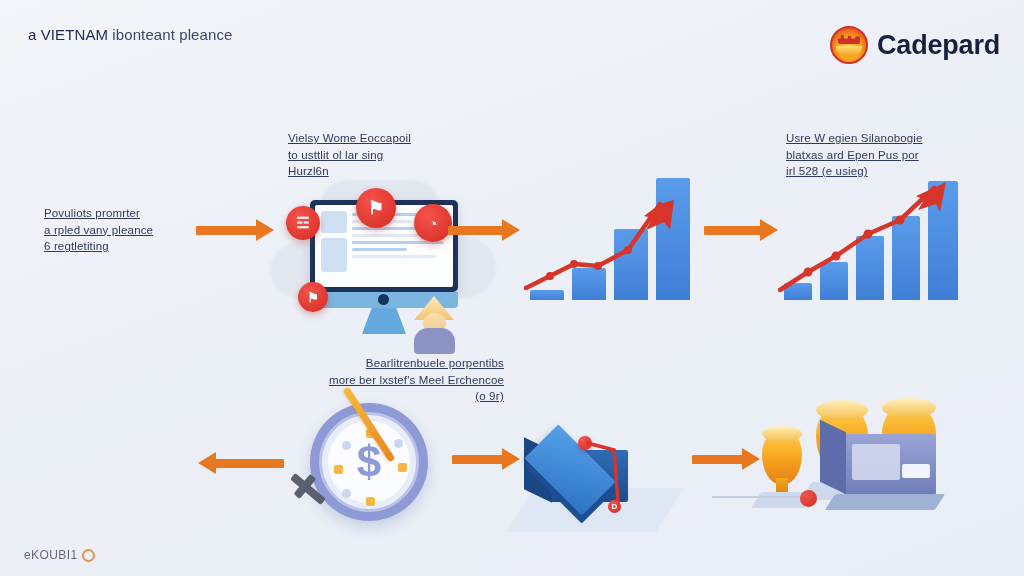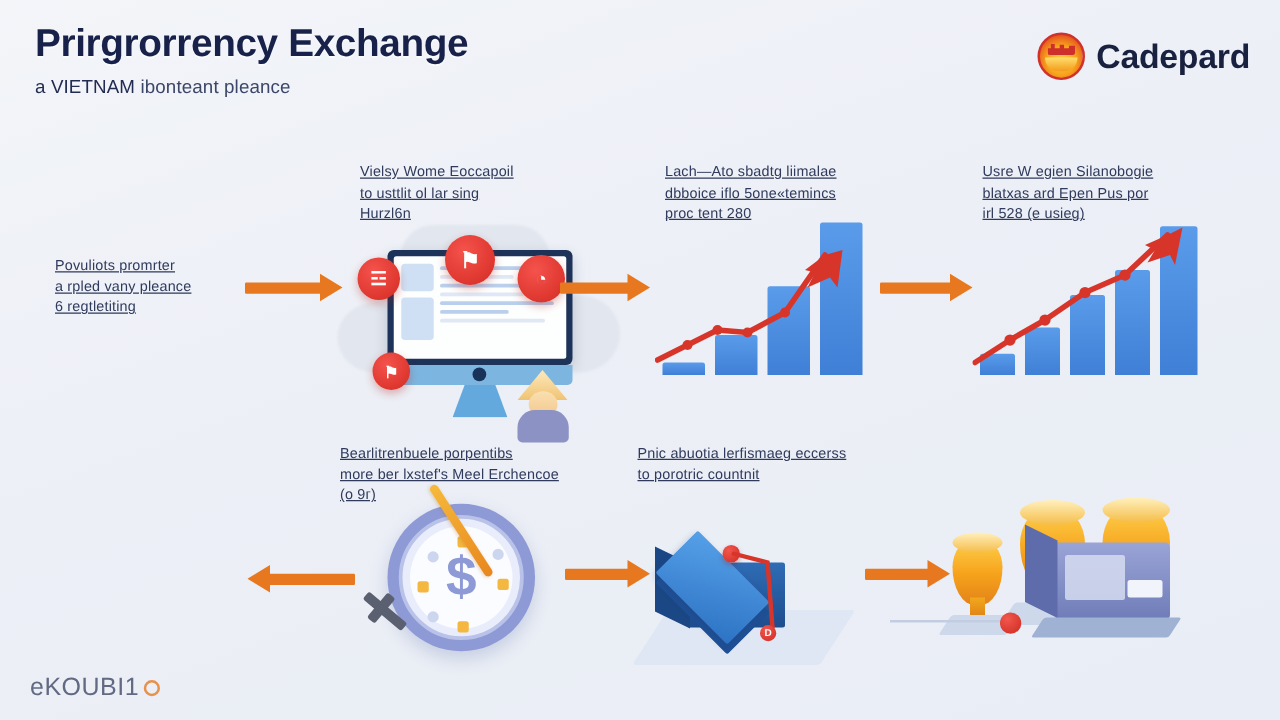--- a/index.html
+++ b/index.html
@@ -235,33 +235,32 @@
   }
   .machine-wire{
     position:absolute;left:-36px;top:98px;width:92px;height:2px;background:#c3cde2;
   }
 
   
   .footer{
     position:absolute;left:24px;bottom:14px;
     display:flex;align-items:center;gap:4px;
   }
-  .footer-text{font-size:20px;color:#4a5270;letter-spacing:.4px;opacity:.85;}
+  .footer-text{font-size:12px;color:#4a5270;letter-spacing:.4px;opacity:.85;}
   .footer-mark{
     width:13px;height:13px;border-radius:50%;
     border:2.5px solid #e8863a;box-sizing:border-box;opacity:.9;
   }
 </style>
 </head>
 <body>
 
 <div class="canvas">
 
   <div class="header">
-    <div class="title">Prirgrorrency Exchange</div>
     <div class="subtitle">
       <span class="strong">a VIETNAM</span><span> ibonteant pleance</span>
     </div>
   </div>
 
   <div class="brand">
     <div class="brand-mark"></div>
     <div class="brand-name">Cadepard</div>
   </div>
 
@@ -309,25 +308,20 @@
     <div class="badge" style="left:36px;top:104px;width:30px;height:30px;font-size:13px;">⚑</div>
 
     <div class="person">
       <div class="person-hat"></div>
       <div class="person-face"></div>
       <div class="person-body"></div>
     </div>
   </div>
   <div class="arrow" style="left:448px;top:226px;width:56px;"></div>
 
-  <div class="step" style="left:532px;top:130px;width:200px;">
-    <div class="step-text" style="white-space:pre-line;">Lach—Ato sbadtg liimalae
-dbboice iflo 5one«temincs
-proc tent 280</div>
-  </div>
   <div class="chart" style="left:524px;top:170px;width:180px;height:130px;">
     <div style="position:absolute;left:0;bottom:0;width:180px;height:122px;">
       <div class="bar" style="left:6px;width:34px;height:10px;"></div>
       <div class="bar" style="left:48px;width:34px;height:32px;"></div>
       <div class="bar" style="left:90px;width:34px;height:71px;"></div>
       <div class="bar" style="left:132px;width:34px;height:122px;"></div>
       <svg class="trend" viewBox="0 0 180 122" preserveAspectRatio="none">
         <polyline points="2,110 26,98 50,86 74,88 104,72 136,26" fill="none" stroke="#d8352a" stroke-width="4.5" stroke-linejoin="round" stroke-linecap="round"></polyline>
         <circle cx="26" cy="98" r="4" fill="#d8352a"></circle>
         <circle cx="50" cy="86" r="4" fill="#d8352a"></circle>
@@ -358,21 +352,21 @@
         <circle cx="90" cy="58" r="4.5" fill="#d8352a"></circle>
         <circle cx="122" cy="44" r="4.5" fill="#d8352a"></circle>
         <path d="M156,12 L138,20 L146,24 L140,34 L158,28 L162,36 L168,6 Z" fill="#d8352a"></path>
       </svg>
     </div>
   </div>
 
   <div class="arrow left" style="left:214px;top:459px;width:70px;"></div>
 
   <div class="step" style="left:272px;top:355px;width:232px;">
-    <div class="step-text" style="white-space:pre-line;">Bearlitrenbuele porpentibs
+    <div class="step-text" style="white-space:pre-line;text-align:right;">Bearlitrenbuele porpentibs
 more ber lxstef's Meel Erchencoe
 (o 9г)</div>
   </div>
   <div class="art seal-wrap" style="left:310px;top:403px;width:130px;height:130px;">
     <div class="seal-outer"></div>
     <div class="seal-mid"></div>
     <div class="seal-inner">
       <span class="seal-dollar">$</span>
     </div>
     <div class="seal-dot" style="left:56px;top:26px;"></div>
@@ -380,24 +374,20 @@
     <div class="seal-dot" style="left:24px;top:62px;"></div>
     <div class="seal-dot" style="left:88px;top:60px;"></div>
     <div class="seal-dot g" style="left:84px;top:36px;"></div>
     <div class="seal-dot" style="left:56px;top:94px;"></div>
     <div class="seal-dot g" style="left:32px;top:86px;"></div>
     <div class="seal-needle"></div>
     <div class="seal-pin"></div>
   </div>
   <div class="arrow" style="left:452px;top:455px;width:52px;"></div>
 
-  <div class="step" style="left:510px;top:355px;width:230px;">
-    <div class="step-text" style="white-space:pre-line;">Pnic abuotia lerfismaeg eccerss
-to porotric countnit</div>
-  </div>
   <div class="art" style="left:510px;top:400px;width:180px;height:140px;">
     <div class="cap-shadow"></div>
     <div class="cap-box"></div>
     <div class="cap-top-edge"></div>
     <div class="cap-top"></div>
     <div class="cap-button"></div>
     <svg class="cap-tassel" width="80" height="80" viewBox="0 0 80 80">
       <path d="M3,3 L30,10 L34,62" fill="none" stroke="#d8352a" stroke-width="3.5" stroke-linecap="round"></path>
     </svg>
     <div class="cap-tassel-end">D</div>

